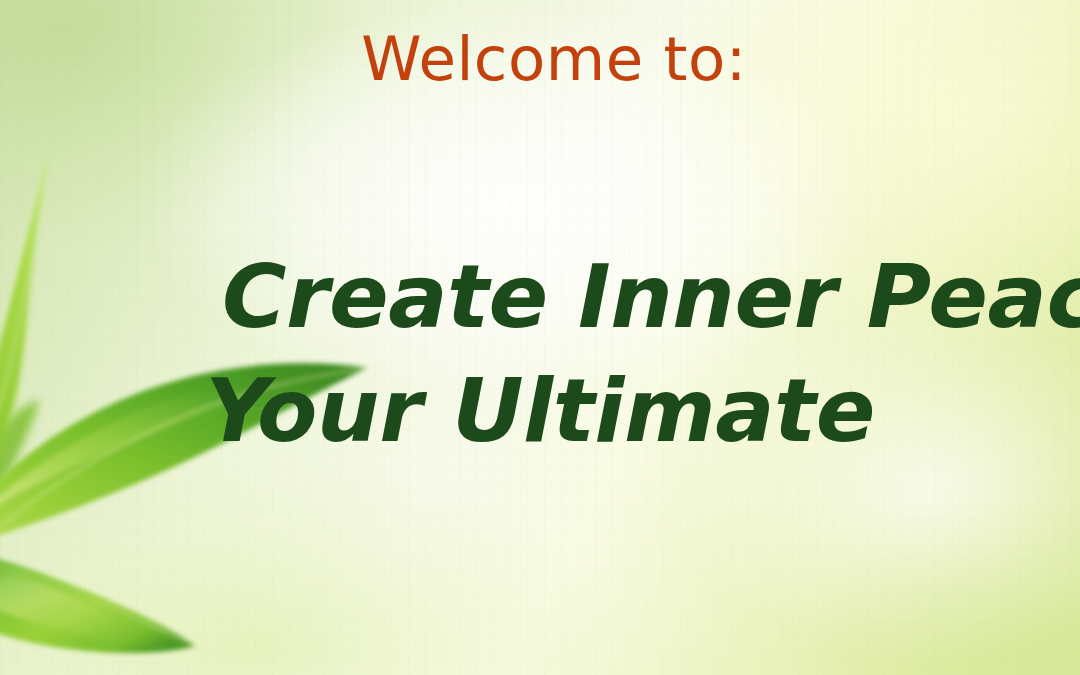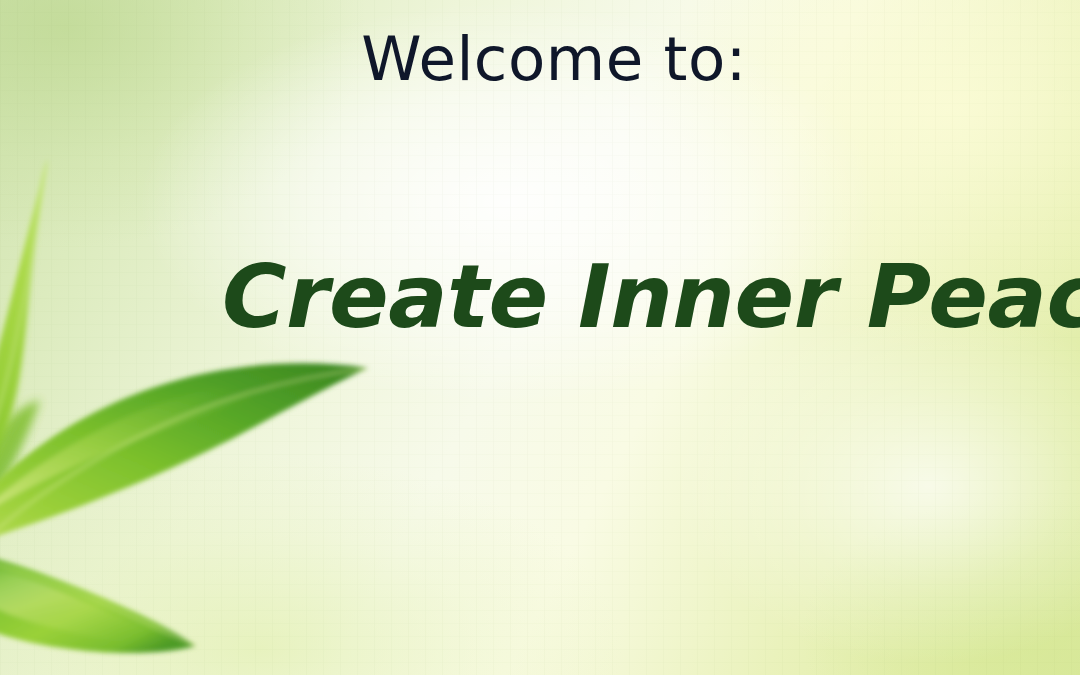--- a/index.html
+++ b/index.html
@@ -112,21 +112,21 @@
     top: 26px;
     width: 1080px;
     text-align: center;
     padding-left: 28px;
     box-sizing: border-box;
     font-family: "DejaVu Sans", sans-serif;
     font-weight: 400;
     font-size: 61px;
     line-height: 1.08;
     letter-spacing: 0.5px;
-    color: #0f172a;
+    color: #c2410c;
     white-space: nowrap;
   }
 
   .headline {
     position: absolute;
     left: 0;
     top: 240px;
     width: 1080px;
     box-sizing: border-box;
     color: #1d4a1a;
@@ -272,15 +272,16 @@
                  C 24 462, -14 440, -34 420 Z" fill="url(#gLowerHi)"></path>
         <path d="M -50 398 C 0 404, 64 424, 124 450 C 172 470, 208 488, 226 496" stroke="#d9ec96" stroke-width="3" fill="none" opacity="0.38"></path>
       </g>
     </svg>
   </div>
 
   <div class="welcome">Welcome to:</div>
 
   <div class="headline">
     <span class="line line-1">Create Inner Peace</span>
+    <span class="line line-2">Your Ultimate</span>
   </div>
 
 </div>
 
 </body></html>

